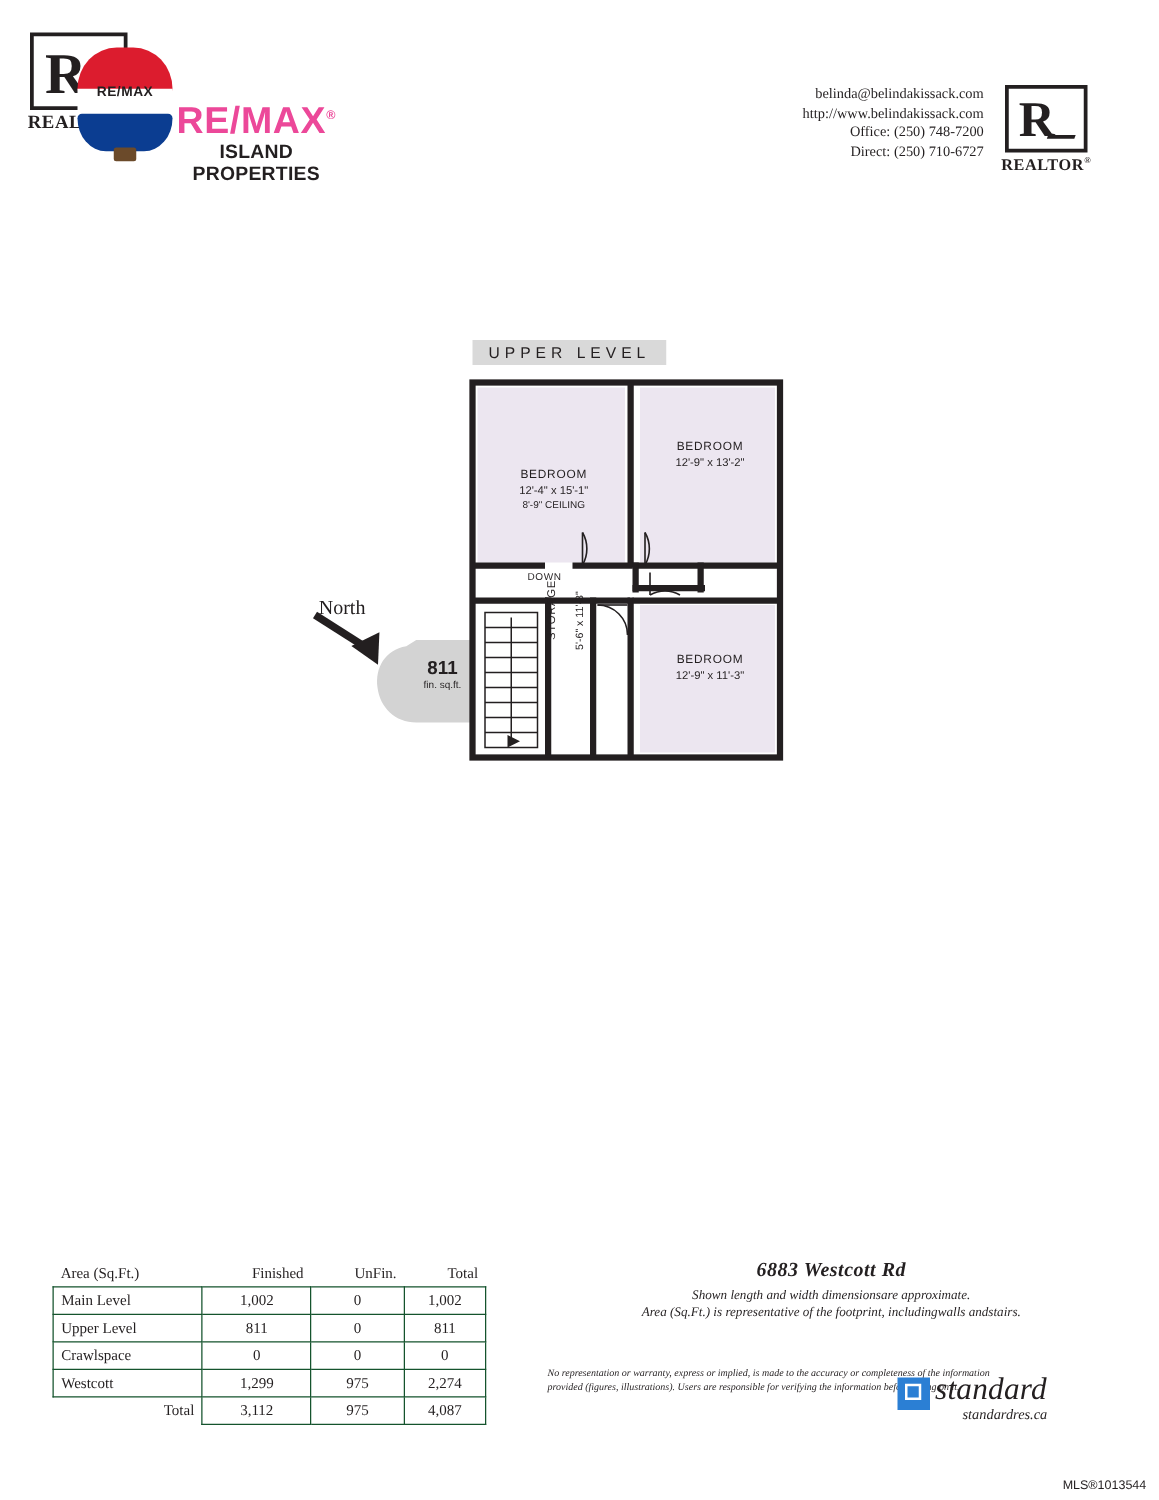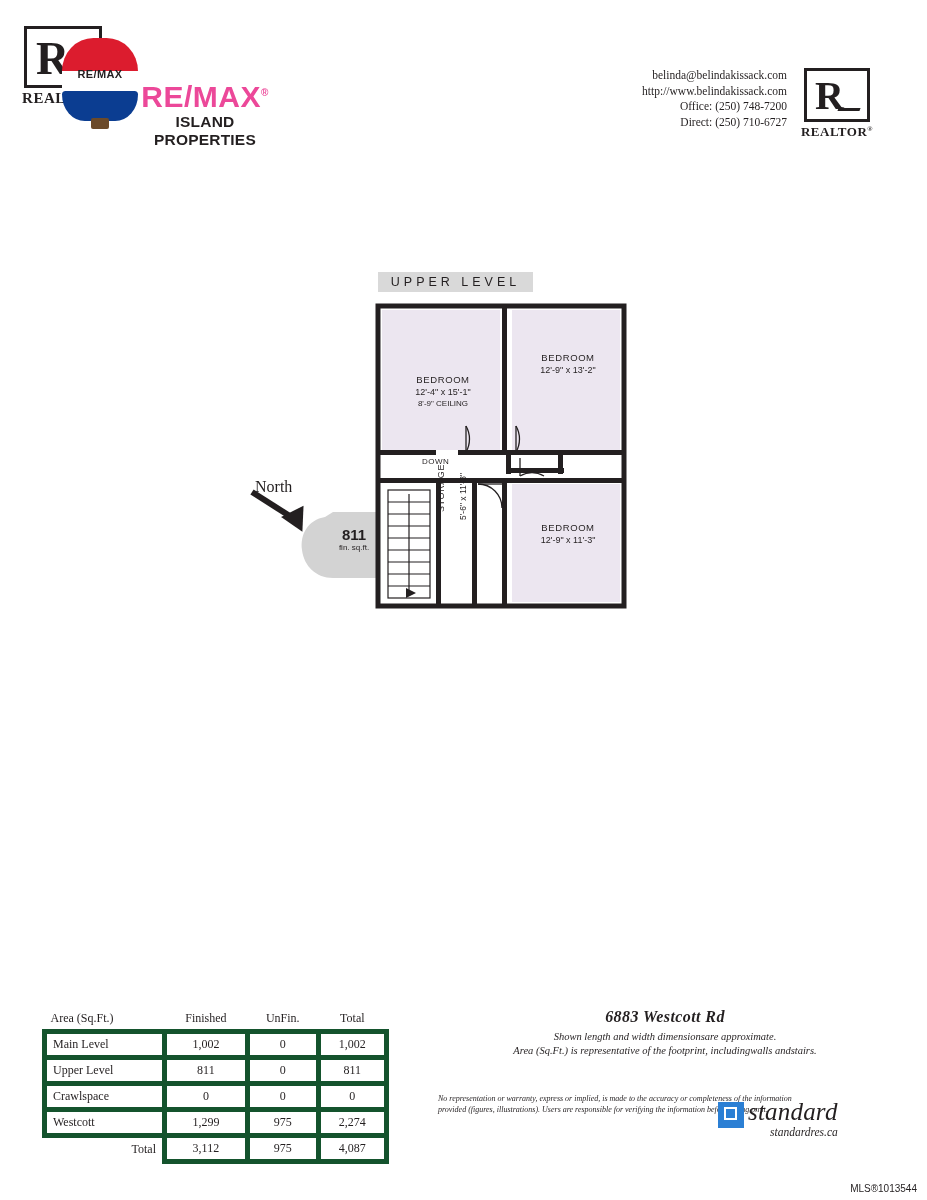--- a/index.html
+++ b/index.html
@@ -254,23 +254,23 @@
   .area-table table {
     border-collapse: collapse;
     width: 100%;
   }
   .area-table th, .area-table td {
     padding: 3px 6px;
     font-weight: 400;
     font-size: 12px;
     white-space: nowrap;
   }
-  .area-table thead th { border: none; text-align: center; }
+  .area-table thead th { border: none; text-align: right; }
   .area-table thead th.lbl { text-align: left; padding-right: 4px; }
-  .area-table tbody td { border: 5px solid #14532d; text-align: center; }
+  .area-table tbody td { border: 1px solid #14532d; text-align: center; }
   .area-table tbody td.rowlabel { text-align: left; }
   .area-table tbody tr.total-row td.totlabel {
     border: none; text-align: right; padding-right: 6px;
   }
 
   
   .footer-right {
     position: absolute;
     left: 430px; top: 1008px;
     width: 470px;

